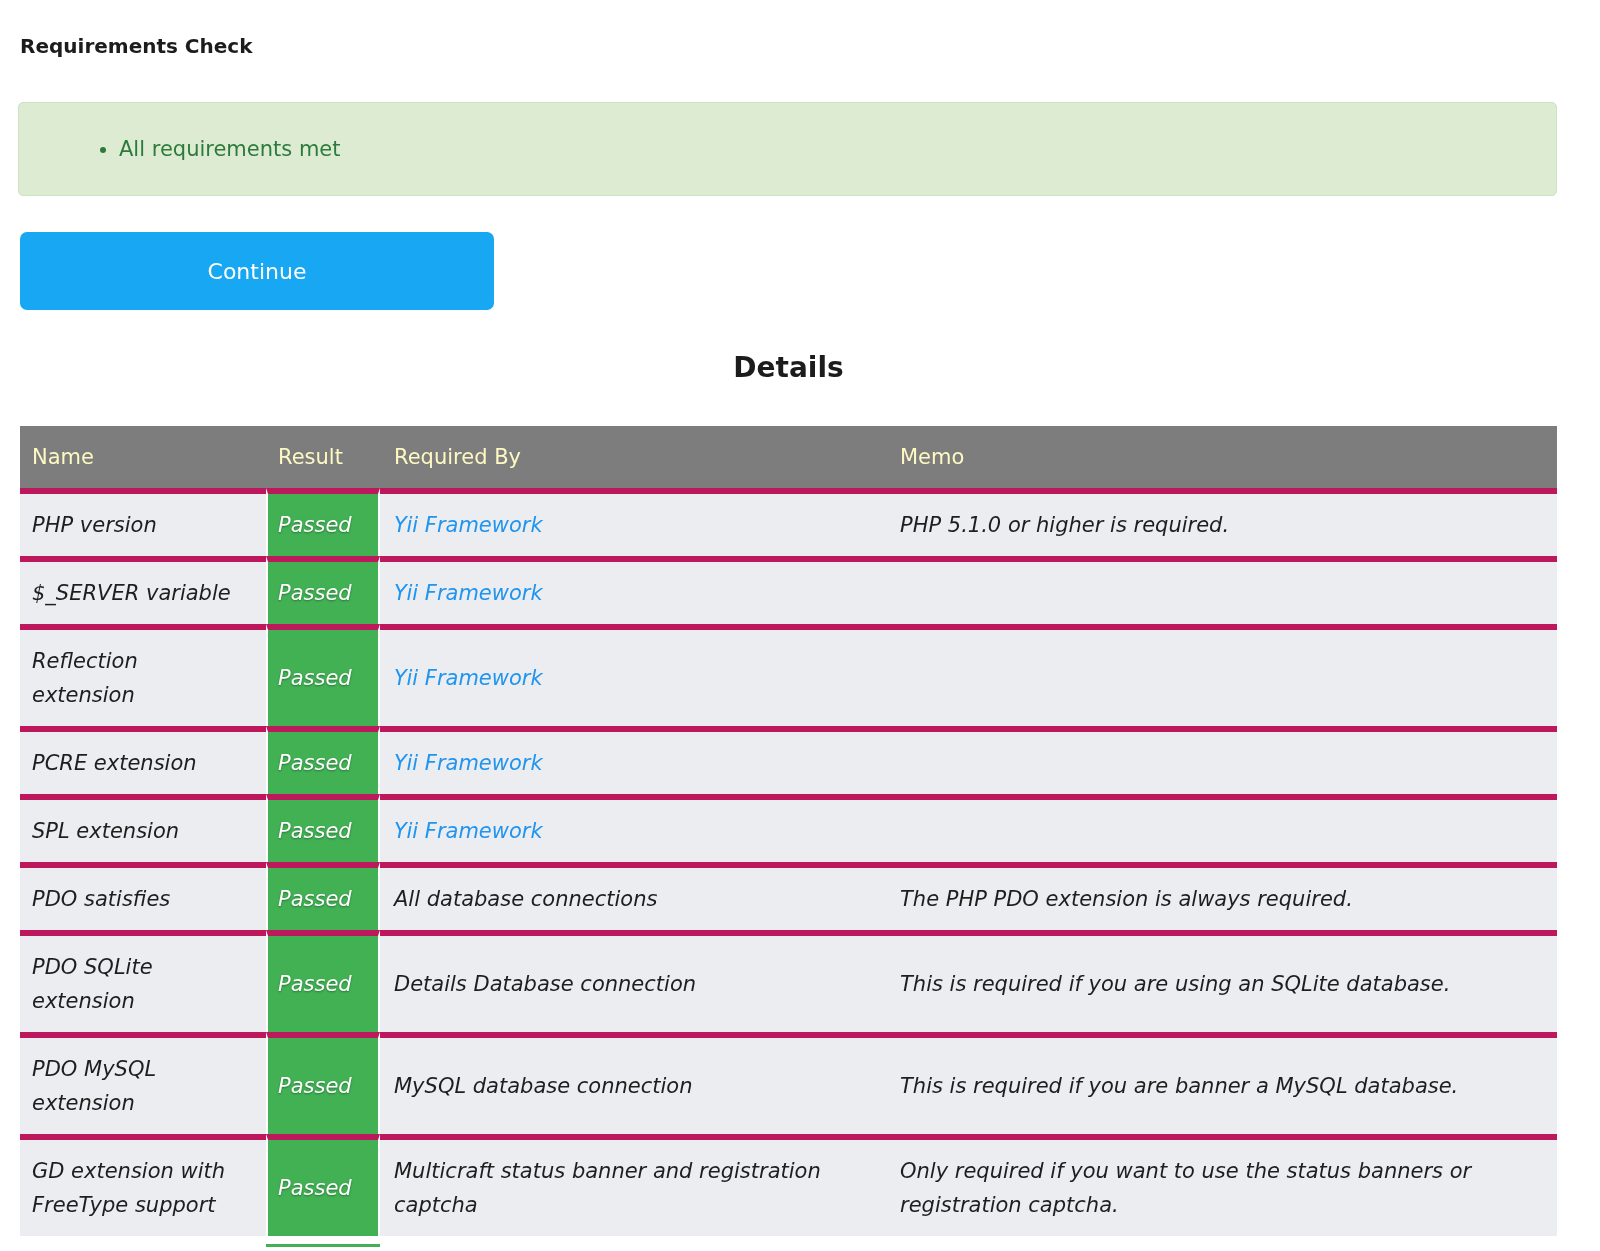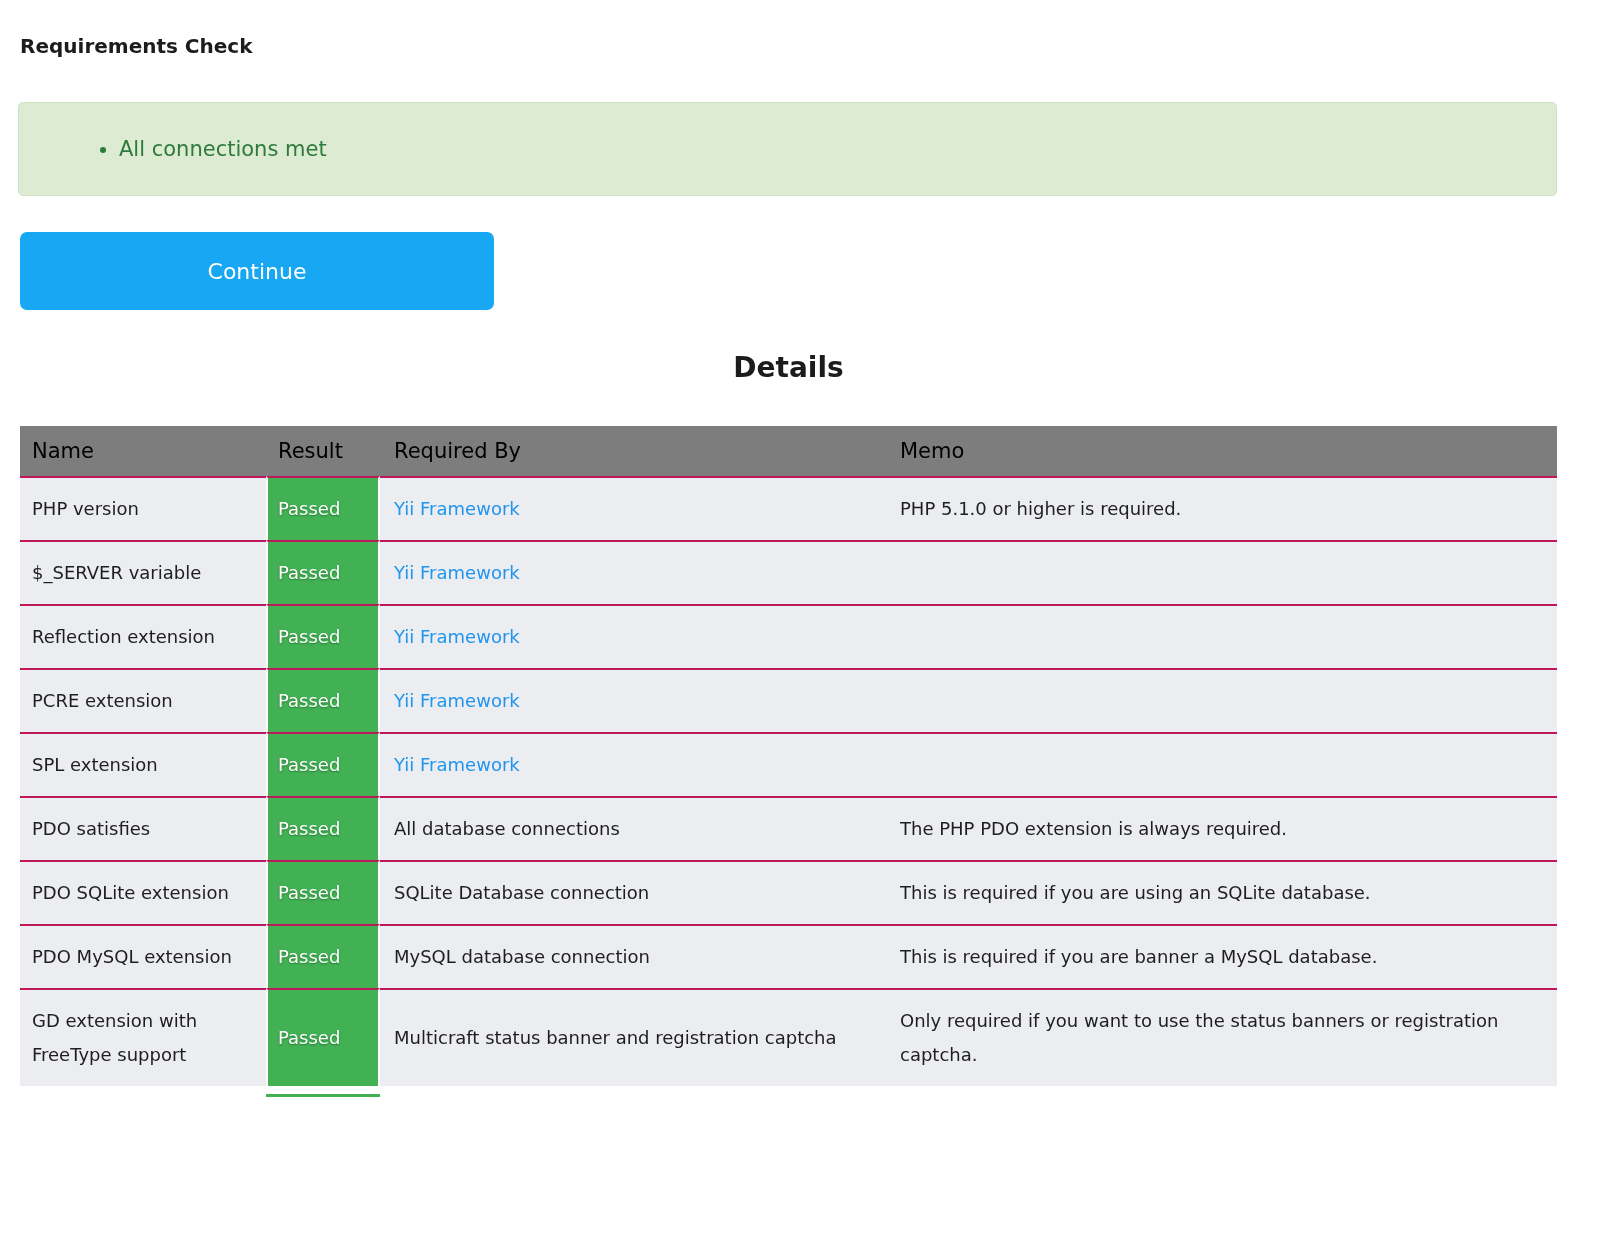--- a/index.html
+++ b/index.html
@@ -35,48 +35,48 @@
     width:474px;height:78px;border:none;border-radius:7px;
     background:var(--accent-blue);color:#fff;font-size:22px;font-weight:500;
     font-family:inherit;cursor:pointer;
   }
   .h-details{margin:44px 0 0;font-size:28px;line-height:28px;font-weight:bold;color:#1c1c1c;text-align:center;}
   table.req{
     margin-top:44px;width:1537px;table-layout:fixed;
     border-collapse:separate;border-spacing:0;
   }
   .req th{
-    background:var(--header-gray);color:#000000;font-weight:400;font-size:21px;
-    text-align:left;height:50px;padding:0 12px;vertical-align:middle;
+    background:var(--header-gray);color:#fef9c3;font-weight:400;font-size:21px;
+    text-align:left;height:62px;padding:0 12px;vertical-align:middle;
   }
   .req th.c-req,.req th.c-memo{padding:0 14px;}
   .req td{
-    background:var(--row-bg);font-size:18px;line-height:34px;color:#1e1e1e;
-    padding:14px 12px;border-top:2px solid #be185d;vertical-align:middle;
+    background:var(--row-bg);font-size:21px;line-height:34px;color:#1e1e1e;
+    padding:14px 12px;border-top:6px solid #be185d;vertical-align:middle;font-style:italic;
   }
   .req td.c-name{padding:14px 28px 14px 12px;}
   .req td.c-req,.req td.c-memo{padding:14px 22px 14px 14px;}
   .req td.c-result{
     background:var(--success-green);color:#fff;white-space:nowrap;
     border-left:2px solid #fff;border-right:2px solid #fff;
     padding:14px 6px 14px 10px;text-shadow:0 1px 2px rgba(0,0,0,0.35);
   }
   .req a{color:var(--link-blue);text-decoration:none;cursor:pointer;}
   .partial{margin-top:8px;margin-left:246px;width:114px;height:3px;background:var(--success-green);}
 </style>
 </head>
 <body>
 
 <div class="page">
 
   <h1 class="h-title">Requirements Check</h1>
 
   <div class="alert">
     <ul>
-      <li>All connections met</li>
+      <li>All requirements met</li>
     </ul>
   </div>
 
   <div class="action-row">
     <button class="btn">Continue</button>
   </div>
 
   <h2 class="h-details">Details</h2>
 
   <table class="req">
@@ -127,21 +127,21 @@
         </tr>
         <tr>
           <td class="c-name">PDO satisfies</td>
           <td class="c-result">Passed</td>
           <td class="c-req">All database connections</td>
           <td class="c-memo">The PHP PDO extension is always required.</td>
         </tr>
         <tr>
           <td class="c-name">PDO SQLite extension</td>
           <td class="c-result">Passed</td>
-          <td class="c-req">SQLite Database connection</td>
+          <td class="c-req">Details Database connection</td>
           <td class="c-memo">This is required if you are using an SQLite database.</td>
         </tr>
         <tr>
           <td class="c-name">PDO MySQL extension</td>
           <td class="c-result">Passed</td>
           <td class="c-req">MySQL database connection</td>
           <td class="c-memo">This is required if you are banner a MySQL database.</td>
         </tr>
         <tr>
           <td class="c-name">GD extension with FreeType support</td>

